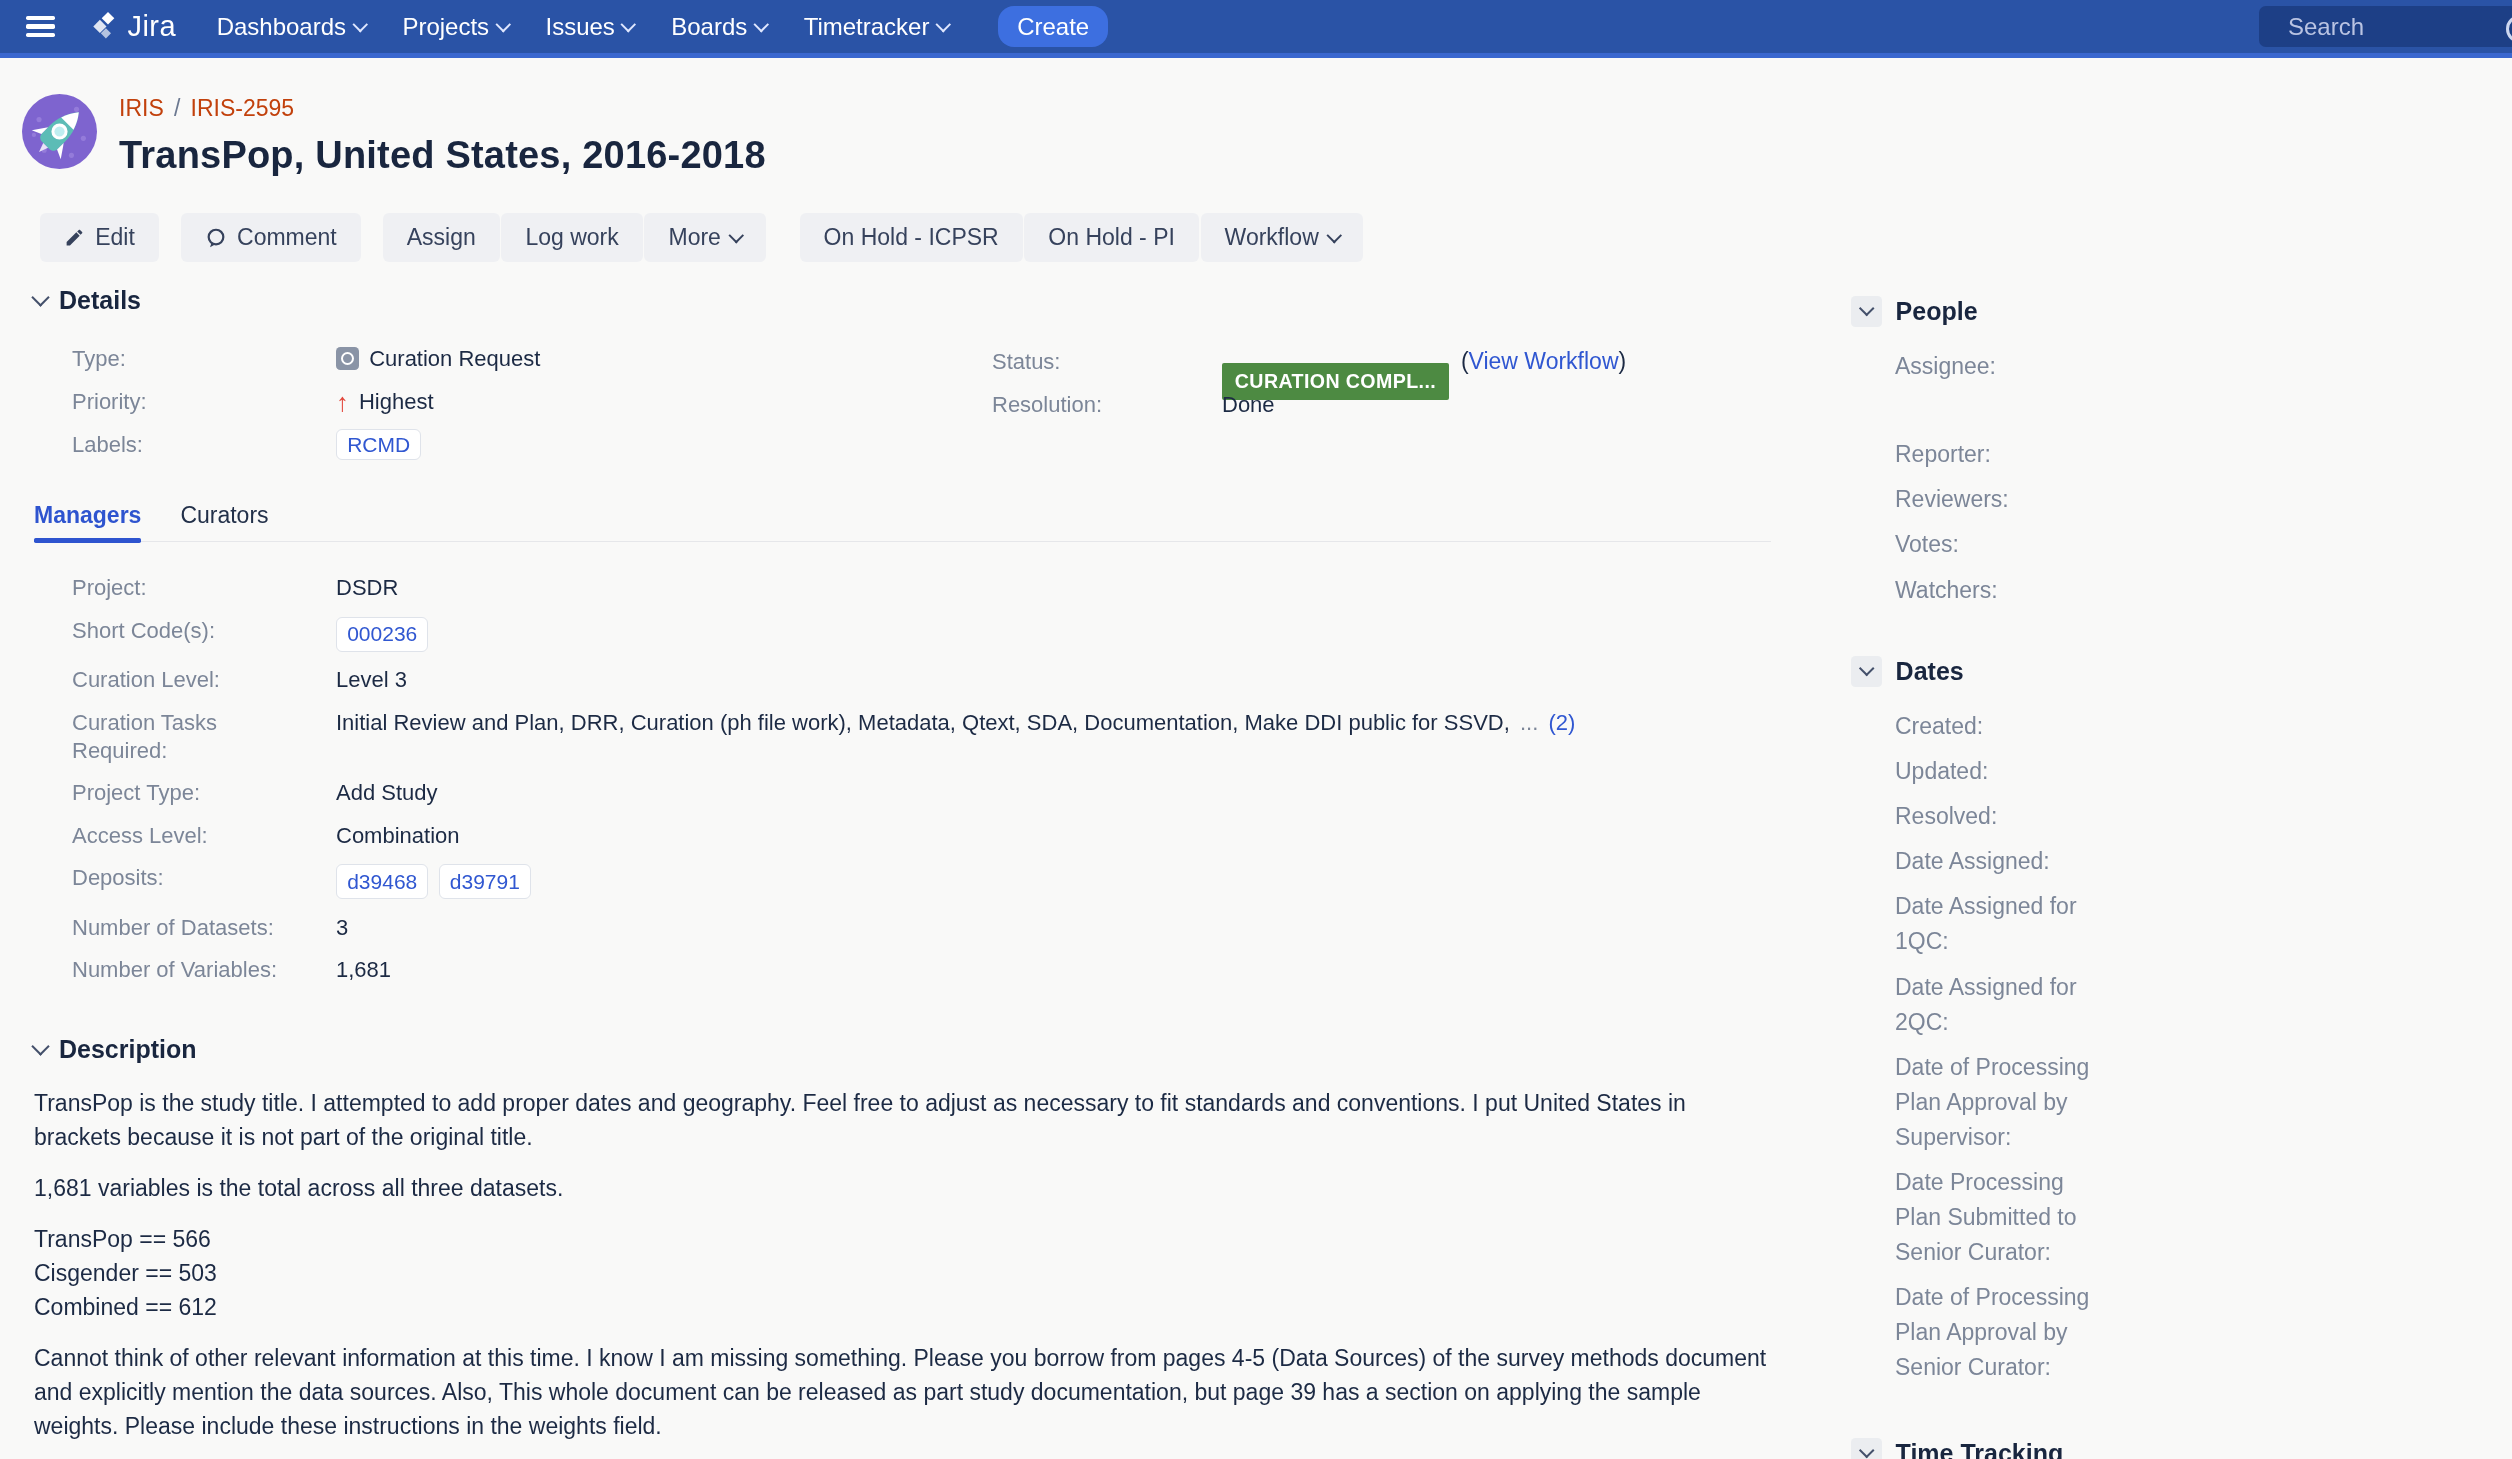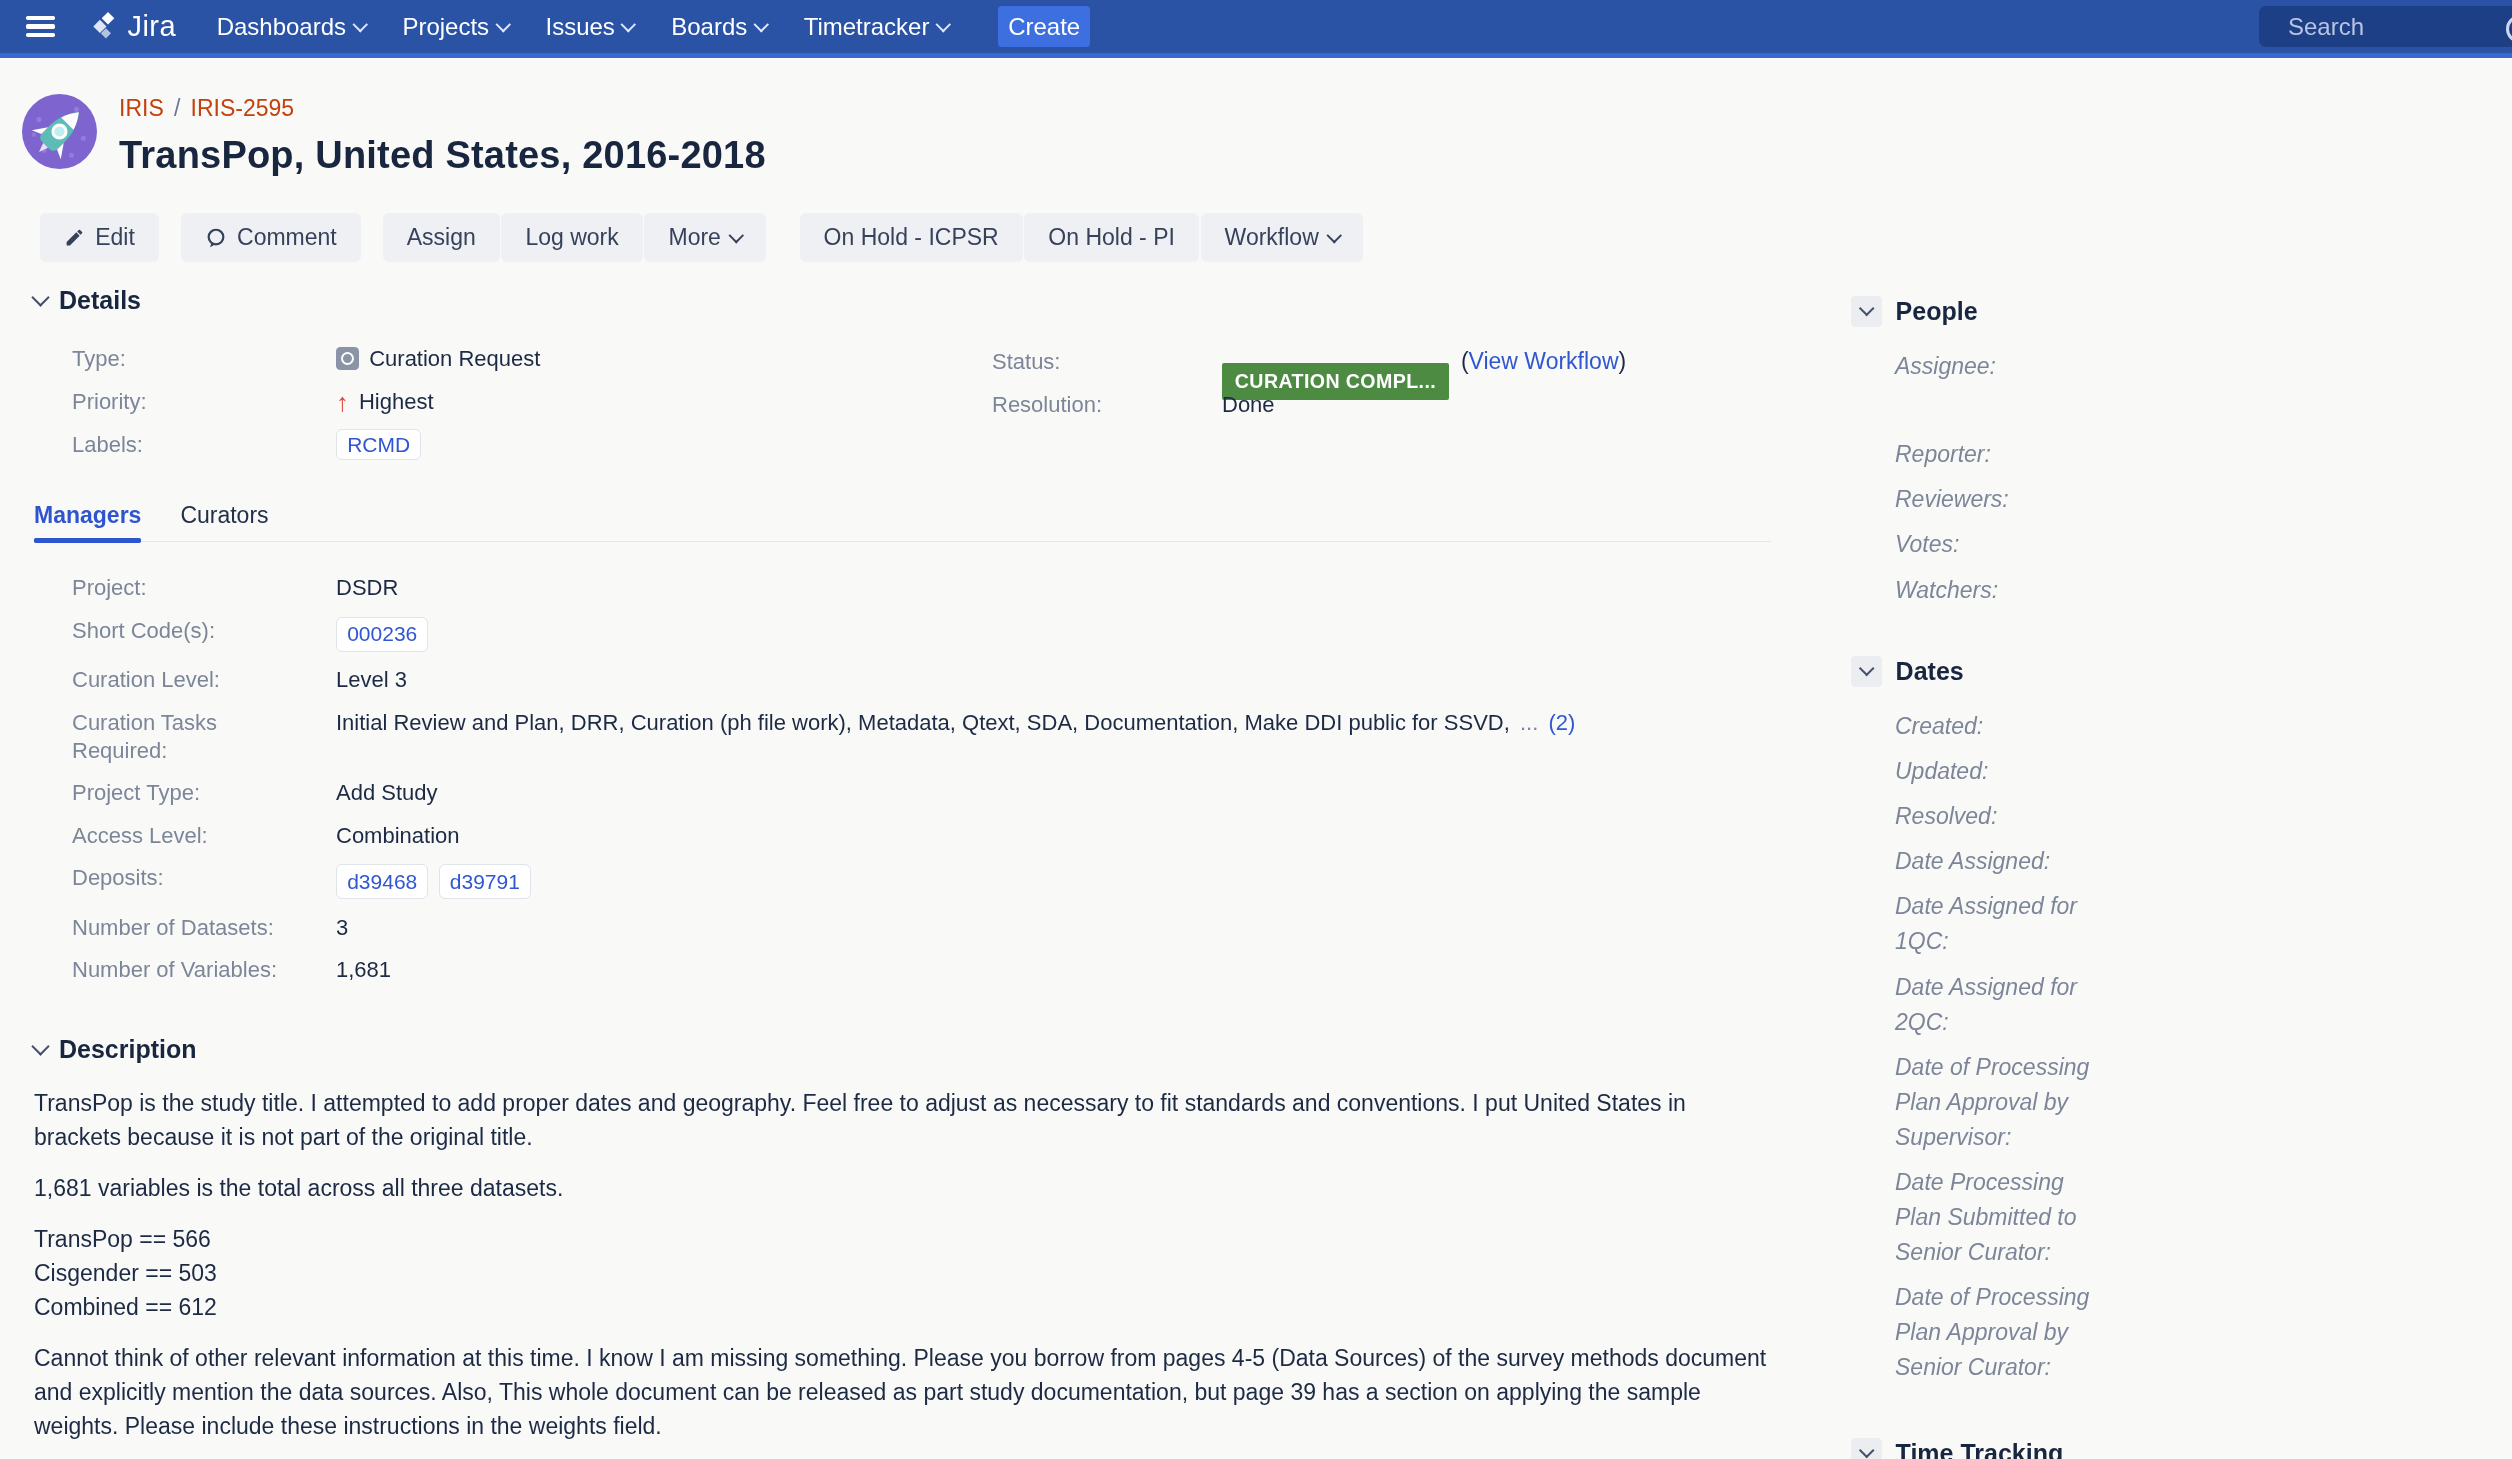--- a/index.html
+++ b/index.html
@@ -13,21 +13,21 @@
   
   .navbar{position:absolute;top:0;left:0;right:0;height:53px;background:#2a53a6;display:flex;align-items:center;z-index:5;}
   .navbar-strip{position:absolute;top:53px;left:0;right:0;height:5.1px;background:#3a67cf;z-index:5;}
   .hamburger{margin-left:25.5px;width:29px;height:22px;display:flex;flex-direction:column;justify-content:space-between;cursor:pointer;}
   .hamburger span{display:block;height:4.3px;border-radius:1.7px;background:#ffffff;}
   .logo{display:flex;align-items:center;margin-left:32px;gap:5.1px;cursor:pointer;}
   .logo-text{color:#ffffff;font-size:29px;font-weight:500;letter-spacing:0.4px;}
   .nav-menu{display:flex;align-items:center;margin-left:22px;}
   .nav-item{display:flex;align-items:center;gap:8.5px;color:#ffffff;font-size:24px;padding:0 18.7px;height:53px;cursor:pointer;}
   .chev-sm{width:8.5px;height:8.5px;border-right:2.6px solid #dfe7ff;border-bottom:2.6px solid #dfe7ff;transform:rotate(45deg);margin-top:-5.1px;}
-  .create-btn{margin-left:31px;height:41px;line-height:41px;padding:0 10px;background:#3d6fe0;color:#ffffff;font-size:24px;border:none;border-radius:4px;cursor:pointer;}
+  .create-btn{margin-left:31px;height:41px;line-height:41px;padding:0 19px;background:#3d6fe0;color:#ffffff;font-size:24px;border:none;border-radius:16px;cursor:pointer;}
   .search-box{position:absolute;right:-12px;top:6px;width:265px;height:41px;background:#1d3f86;border-radius:6.8px;display:flex;align-items:center;}
   .search-box input{background:transparent;border:none;outline:none;color:#b9c3e2;font-size:24px;padding-left:29px;width:179px;font-family:"Liberation Sans",sans-serif;}
   .search-box input::placeholder{color:#b9c3e2;opacity:1;}
   .search-ring{position:absolute;right:-10.2px;top:9.4px;width:22px;height:22px;border:3.4px solid #cdd7f0;border-radius:50%;}
 
   
   .avatar{position:absolute;left:22px;top:94px;width:75px;height:75px;}
   .head-block{position:absolute;left:119px;top:95px;}
   .breadcrumb{font-size:23px;display:flex;gap:10.2px;align-items:center;}
   .bc-link{color:#c2410c;text-decoration:none;cursor:pointer;}
@@ -82,21 +82,21 @@
   .desc{margin-top:51px;}
   .desc p{margin:0;margin-top:17px;font-size:23px;line-height:34px;color:#1c2a44;width:1735px;}
   .desc p.first{margin-top:22px;}
   .desc .mono-line{margin-top:0;}
   .desc .mono-block{margin-top:17px;}
 
   
   .side{position:absolute;left:1851px;top:296px;width:629px;}
   .side .section-head{gap:13.6px;}
   .srows{margin-top:22px;margin-left:44px;}
-  .srow{color:#7c8698;font-size:23px;line-height:35px;margin-bottom:10.2px;width:208px;font-style:italic;}
+  .srow{color:#7c8698;font-size:23px;line-height:35px;margin-bottom:10.2px;width:208px;}
   .srow.assignee{margin-bottom:53px;}
   .side-sect{margin-top:48px;}
   .side-sect.tt{margin-top:53px;}
 </style>
 </head>
 <body>
 
 <div class="page">
 
   <div class="navbar">

